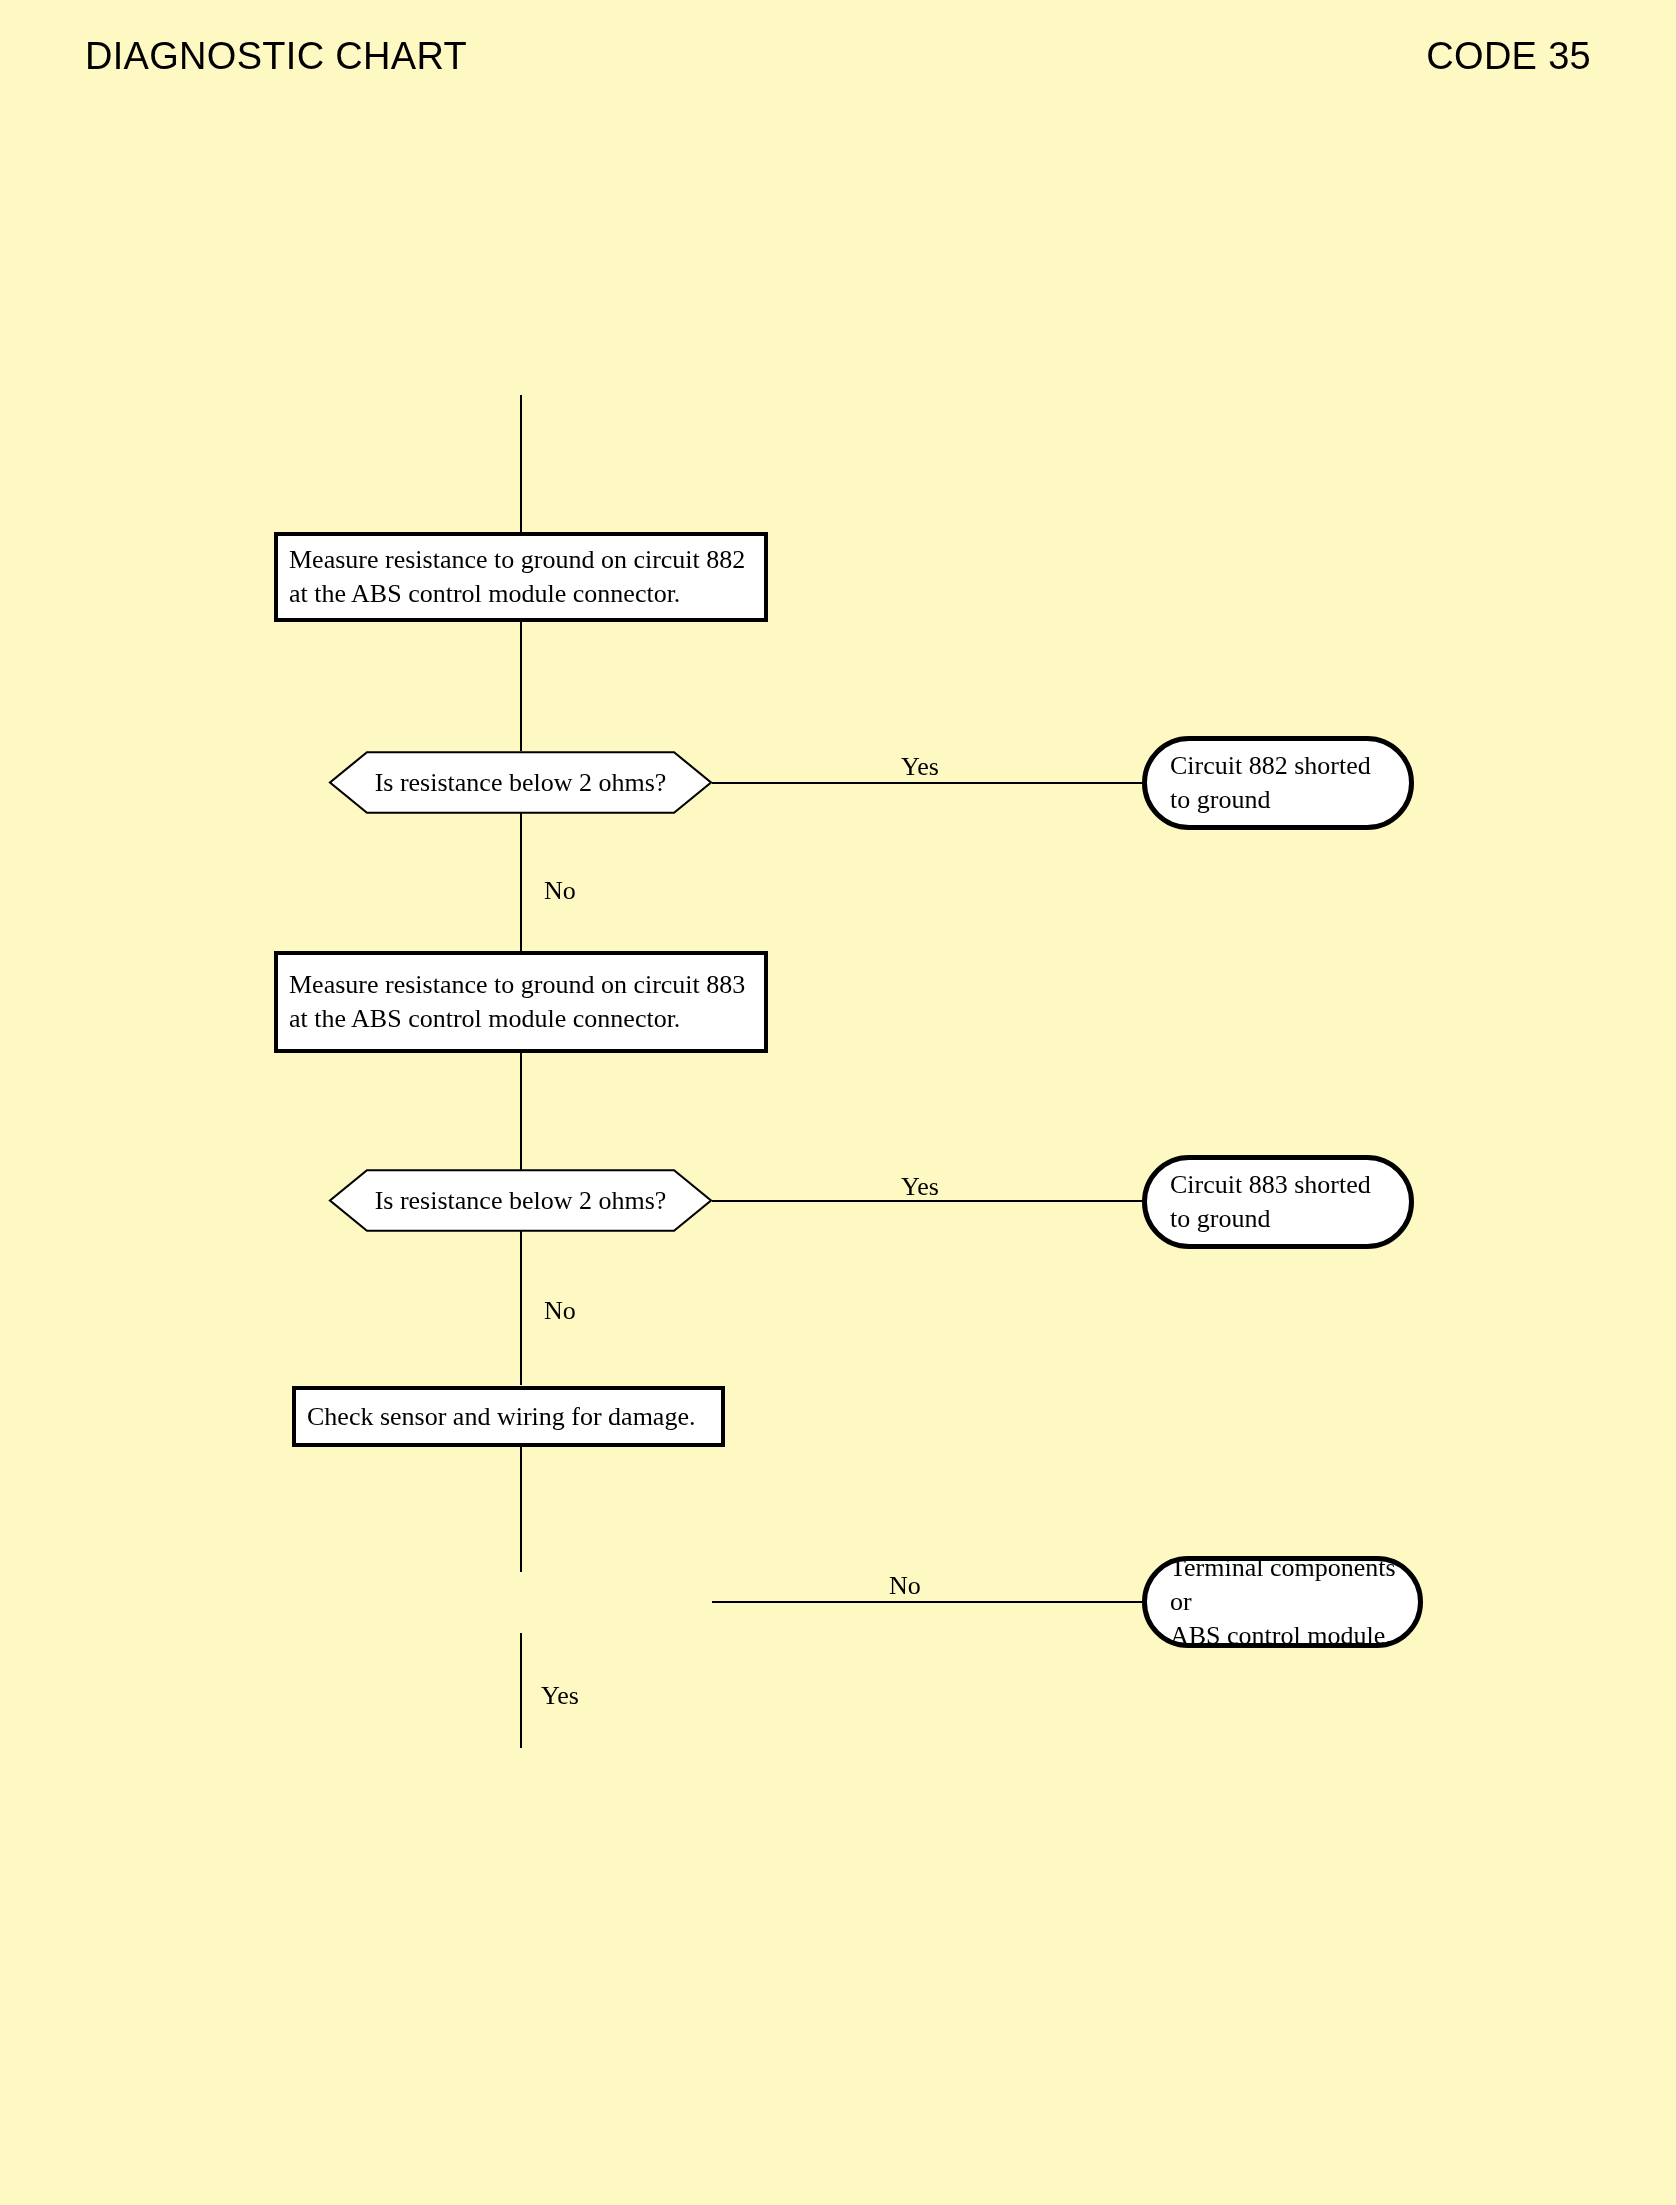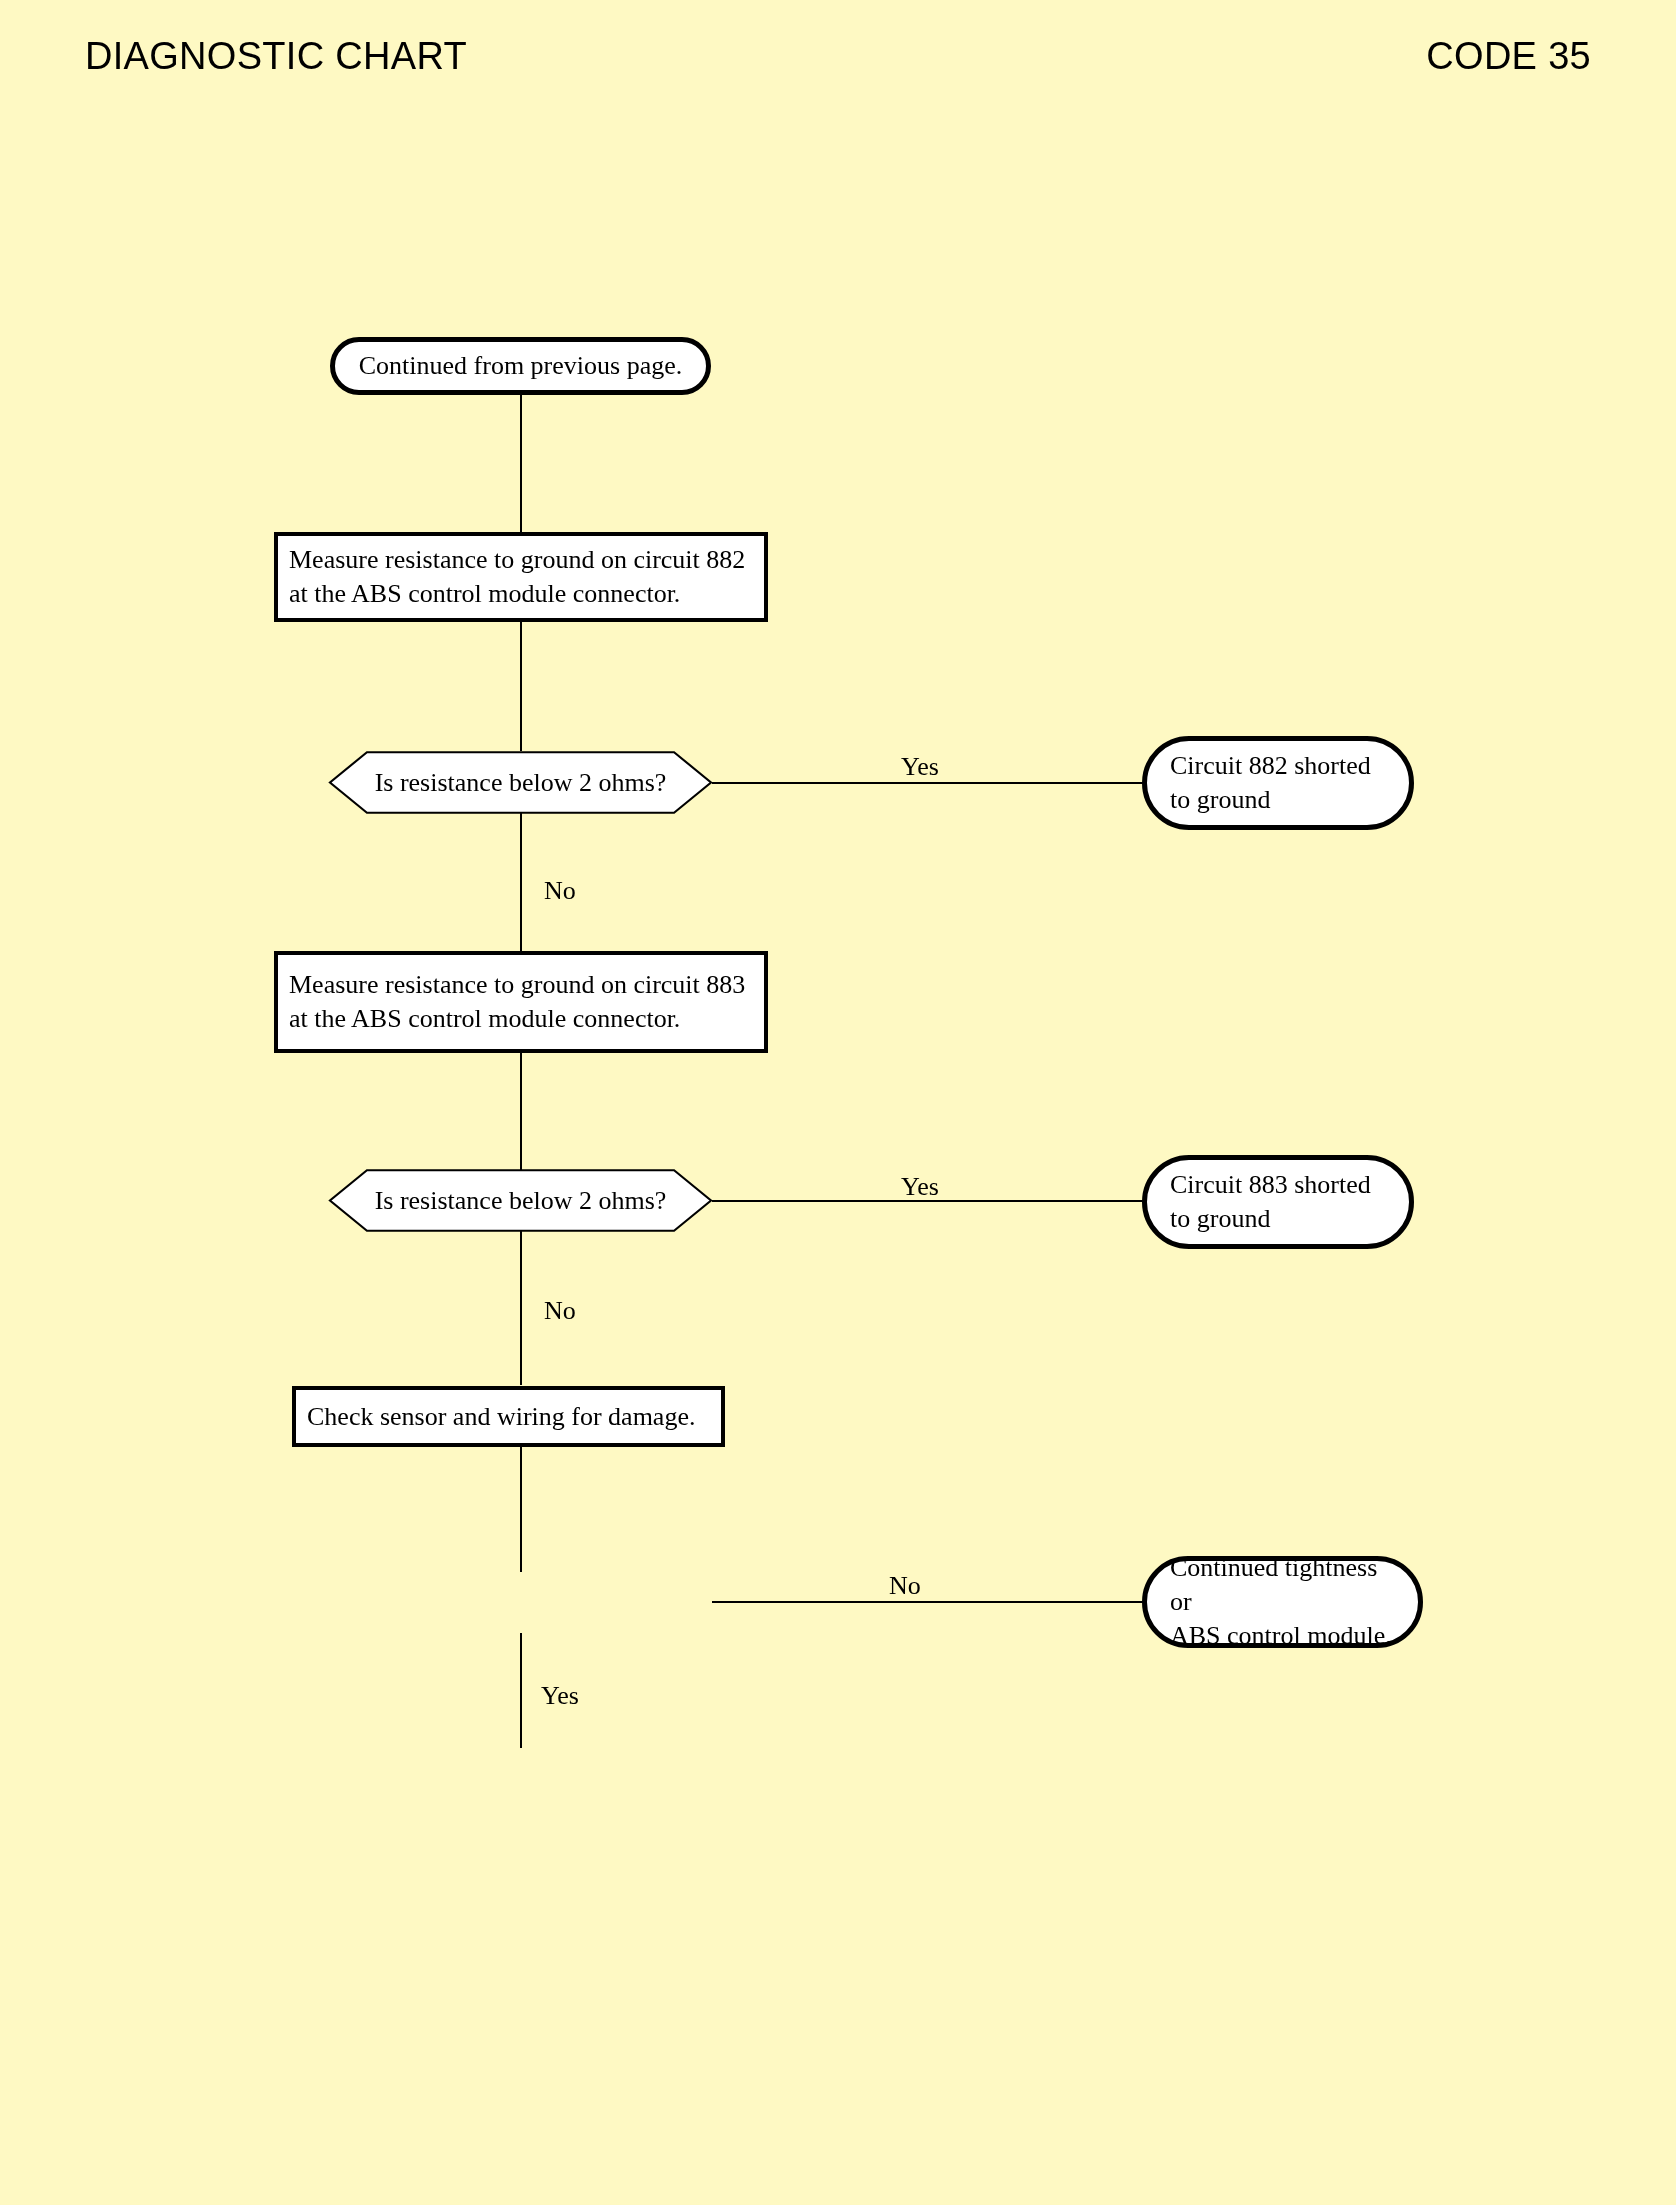--- a/index.html
+++ b/index.html
@@ -154,23 +154,20 @@
 
     <div class="branch-label" style="left:901px; top:740px;">Yes</div>
     <div class="branch-label" style="left:544px; top:864px;">No</div>
 
     <div class="branch-label" style="left:901px; top:1160px;">Yes</div>
     <div class="branch-label" style="left:544px; top:1284px;">No</div>
 
     <div class="branch-label" style="left:889px; top:1559px;">No</div>
     <div class="branch-label" style="left:541px; top:1669px;">Yes</div>
 
-    <div class="node-terminal center" style="left:330px; top:337px; width:381px; height:58px; border-radius:29px;">
-      <div class="txt">Continued from previous page.</div>
-    </div>
 
     <div class="node-process" style="left:274px; top:532px; width:494px; height:90px;">
       <div class="txt">
         <div>Measure resistance to ground on circuit 882</div>
         <div>at the ABS control module connector.</div>
       </div>
     </div>
 
     <div class="node-decision" style="left:328px; top:751px; width:385px; height:63px;">
       <svg width="385" height="63" viewBox="0 0 633 104" aria-hidden="true">
@@ -209,21 +206,21 @@
 
     <div class="node-process" style="left:292px; top:1386px; width:433px; height:61px;">
       <div class="txt">
         <div>Check sensor and wiring for damage.</div>
       </div>
     </div>
 
 
     <div class="node-terminal" style="left:1142px; top:1556px; width:281px; height:92px; border-radius:46px;">
       <div class="txt">
-        <div>Continued tightness or</div>
+        <div>Terminal components or</div>
         <div>ABS control module.</div>
       </div>
     </div>
 
 
   </div>
 </div>
 
 
 </body></html>

